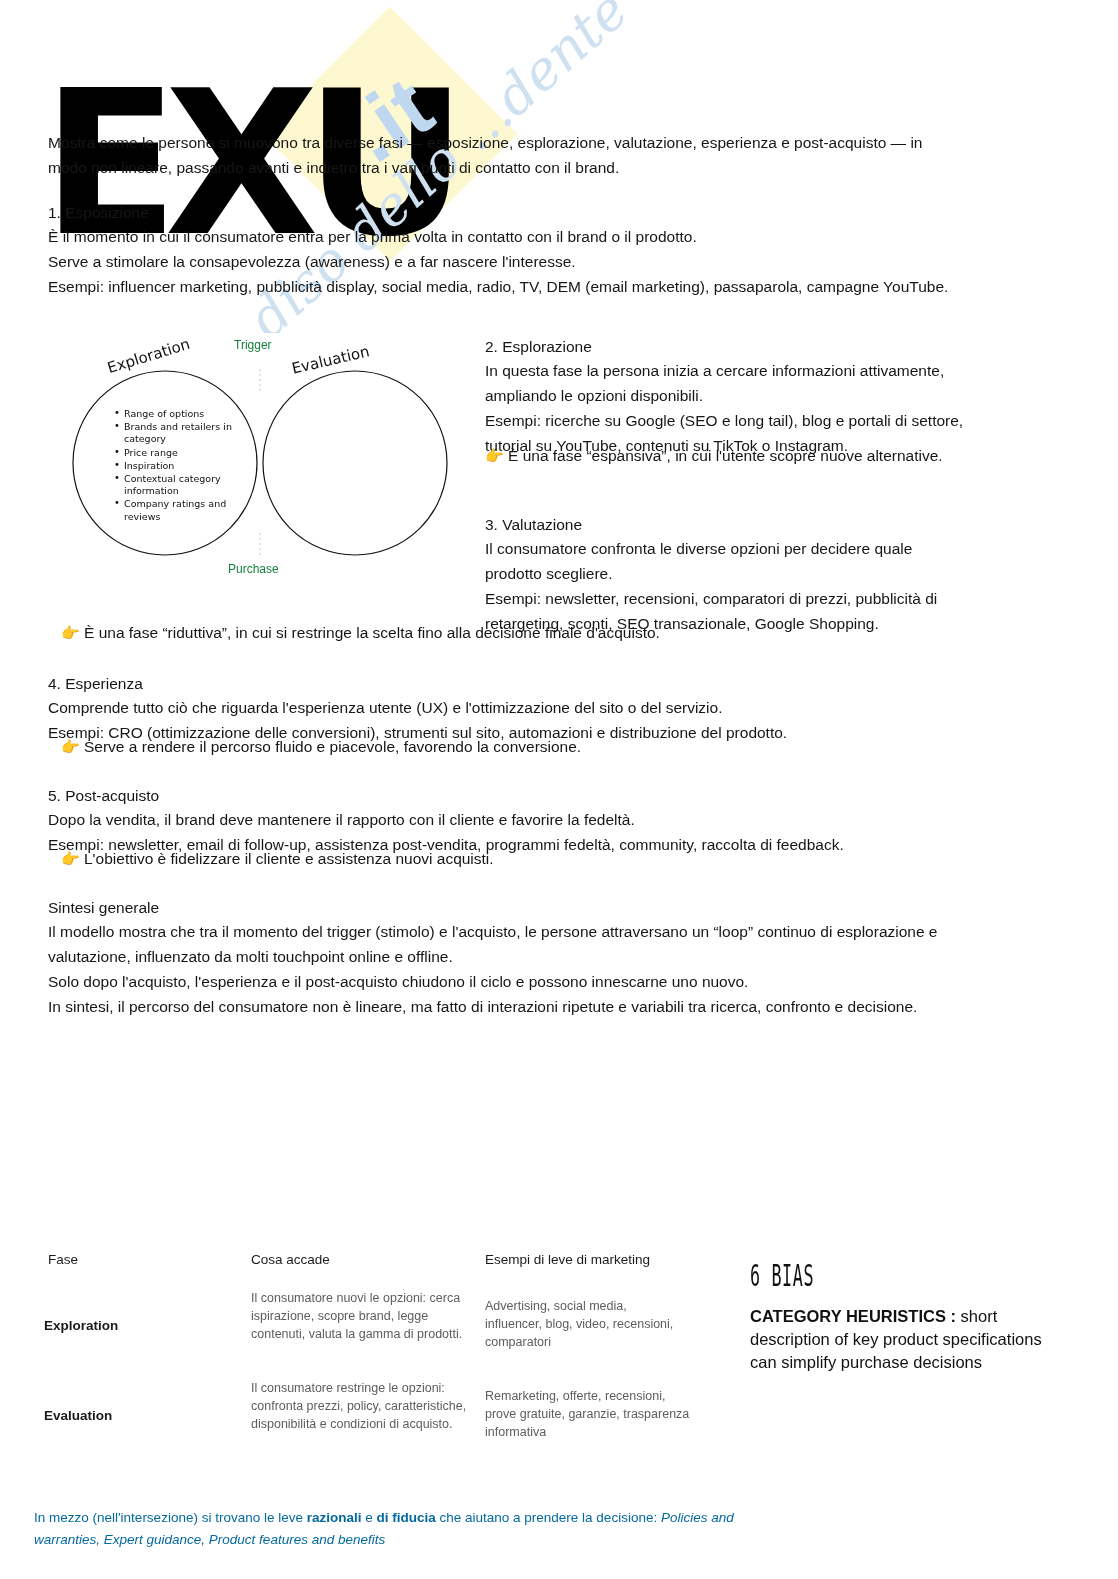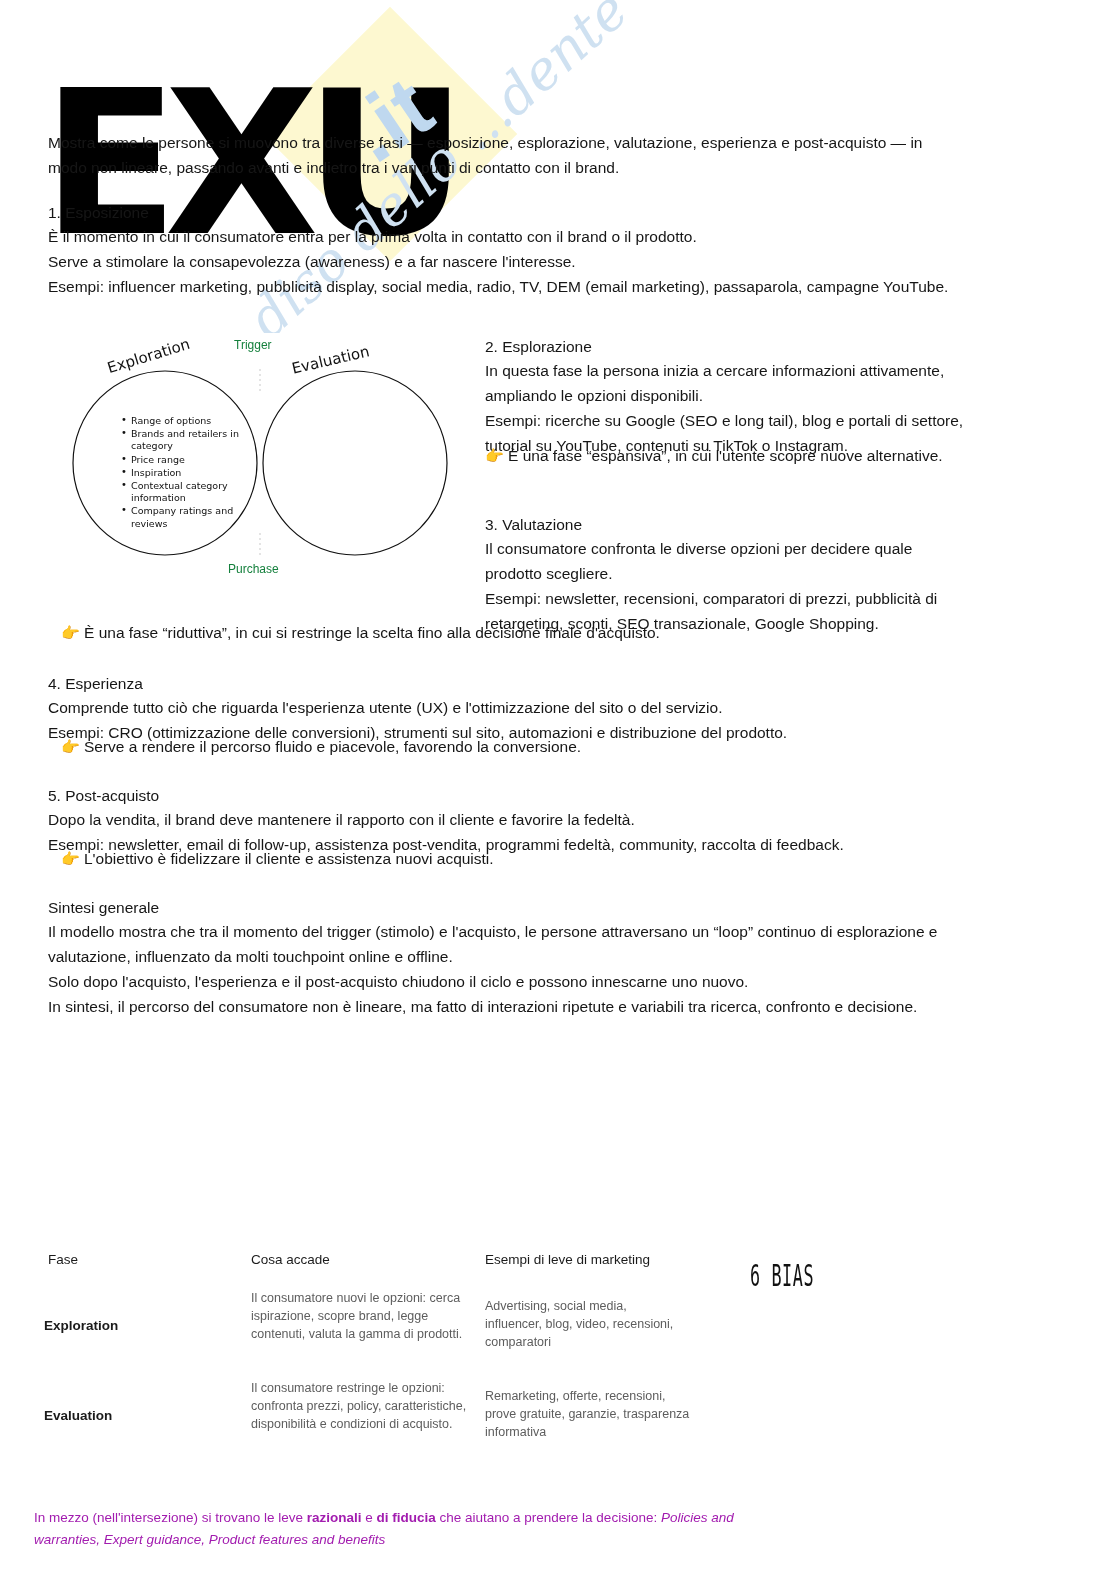--- a/index.html
+++ b/index.html
@@ -77,21 +77,21 @@
     position:absolute;
     font-family:"DejaVu Sans", sans-serif;
     font-size:15px; color:#111;
     white-space:nowrap;
   }
   .dg-list {
     position:absolute;
     font-family:"DejaVu Sans", sans-serif;
     font-size:9.5px; line-height:12.2px;
     color:#111;
-    margin:16px; padding:0; list-style:none;
+    margin:9px; padding:0; list-style:none;
   }
   .dg-list li { position:relative; padding-left:10px; margin-bottom:1px; }
   .dg-list li::before {
     content:"\2022"; position:absolute; left:0; top:-1px; font-size:10px;
   }
   .dg-center {
     position:absolute;
     font-family:"DejaVu Sans", sans-serif;
     font-size:10px; line-height:13.5px;
     color:#111; text-align:center;
@@ -122,21 +122,21 @@
   }
   .bias-body {
     margin-top:16px;
     font-size:16.5px; line-height:23px; color:#111;
   }
   .bias-body b { font-weight:bold; }
 
   
   #footer {
     position:absolute; left:34px; top:1507px; width:760px;
-    font-size:13.5px; line-height:22px; color:#a21caf;
+    font-size:13.5px; line-height:22px; color:#0369a1;
   }
   #footer b { font-weight:bold; }
   #footer i { font-style:italic; }
 </style>
 </head>
 <body>
 
 <div id="watermark">
   <div class="wm-diamond"></div>
   <div class="wm-letters">EXU</div>
@@ -229,19 +229,23 @@
 
     <div>
       <div class="tb-phase" style="position:absolute; left:44px; top:168px;">Evaluation</div>
       <div class="tb-body" style="position:absolute; left:251px; top:139px; width:218px;">Il consumatore restringe le opzioni: confronta prezzi, policy, caratteristiche, disponibilità e condizioni di acquisto.</div>
       <div class="tb-body" style="position:absolute; left:485px; top:147px; width:210px;">Remarketing, offerte, recensioni, prove gratuite, garanzie, trasparenza informativa</div>
     </div>
   </div>
 
   <div id="bias">
     <div class="bias-title">6 BIAS</div>
+    <div class="bias-body">
+      <b>CATEGORY HEURISTICS :</b>
+      <span>short description of key product specifications can simplify purchase decisions</span>
+    </div>
   </div>
 
   <div id="footer">
     <span>In mezzo (nell'intersezione) si trovano le leve </span><b>razionali</b><span> e </span><b>di fiducia</b><span> che aiutano a prendere la decisione: </span><i>Policies and warranties, Expert guidance, Product features and benefits</i>
   </div>
 
 </div>
 
 </body></html>

